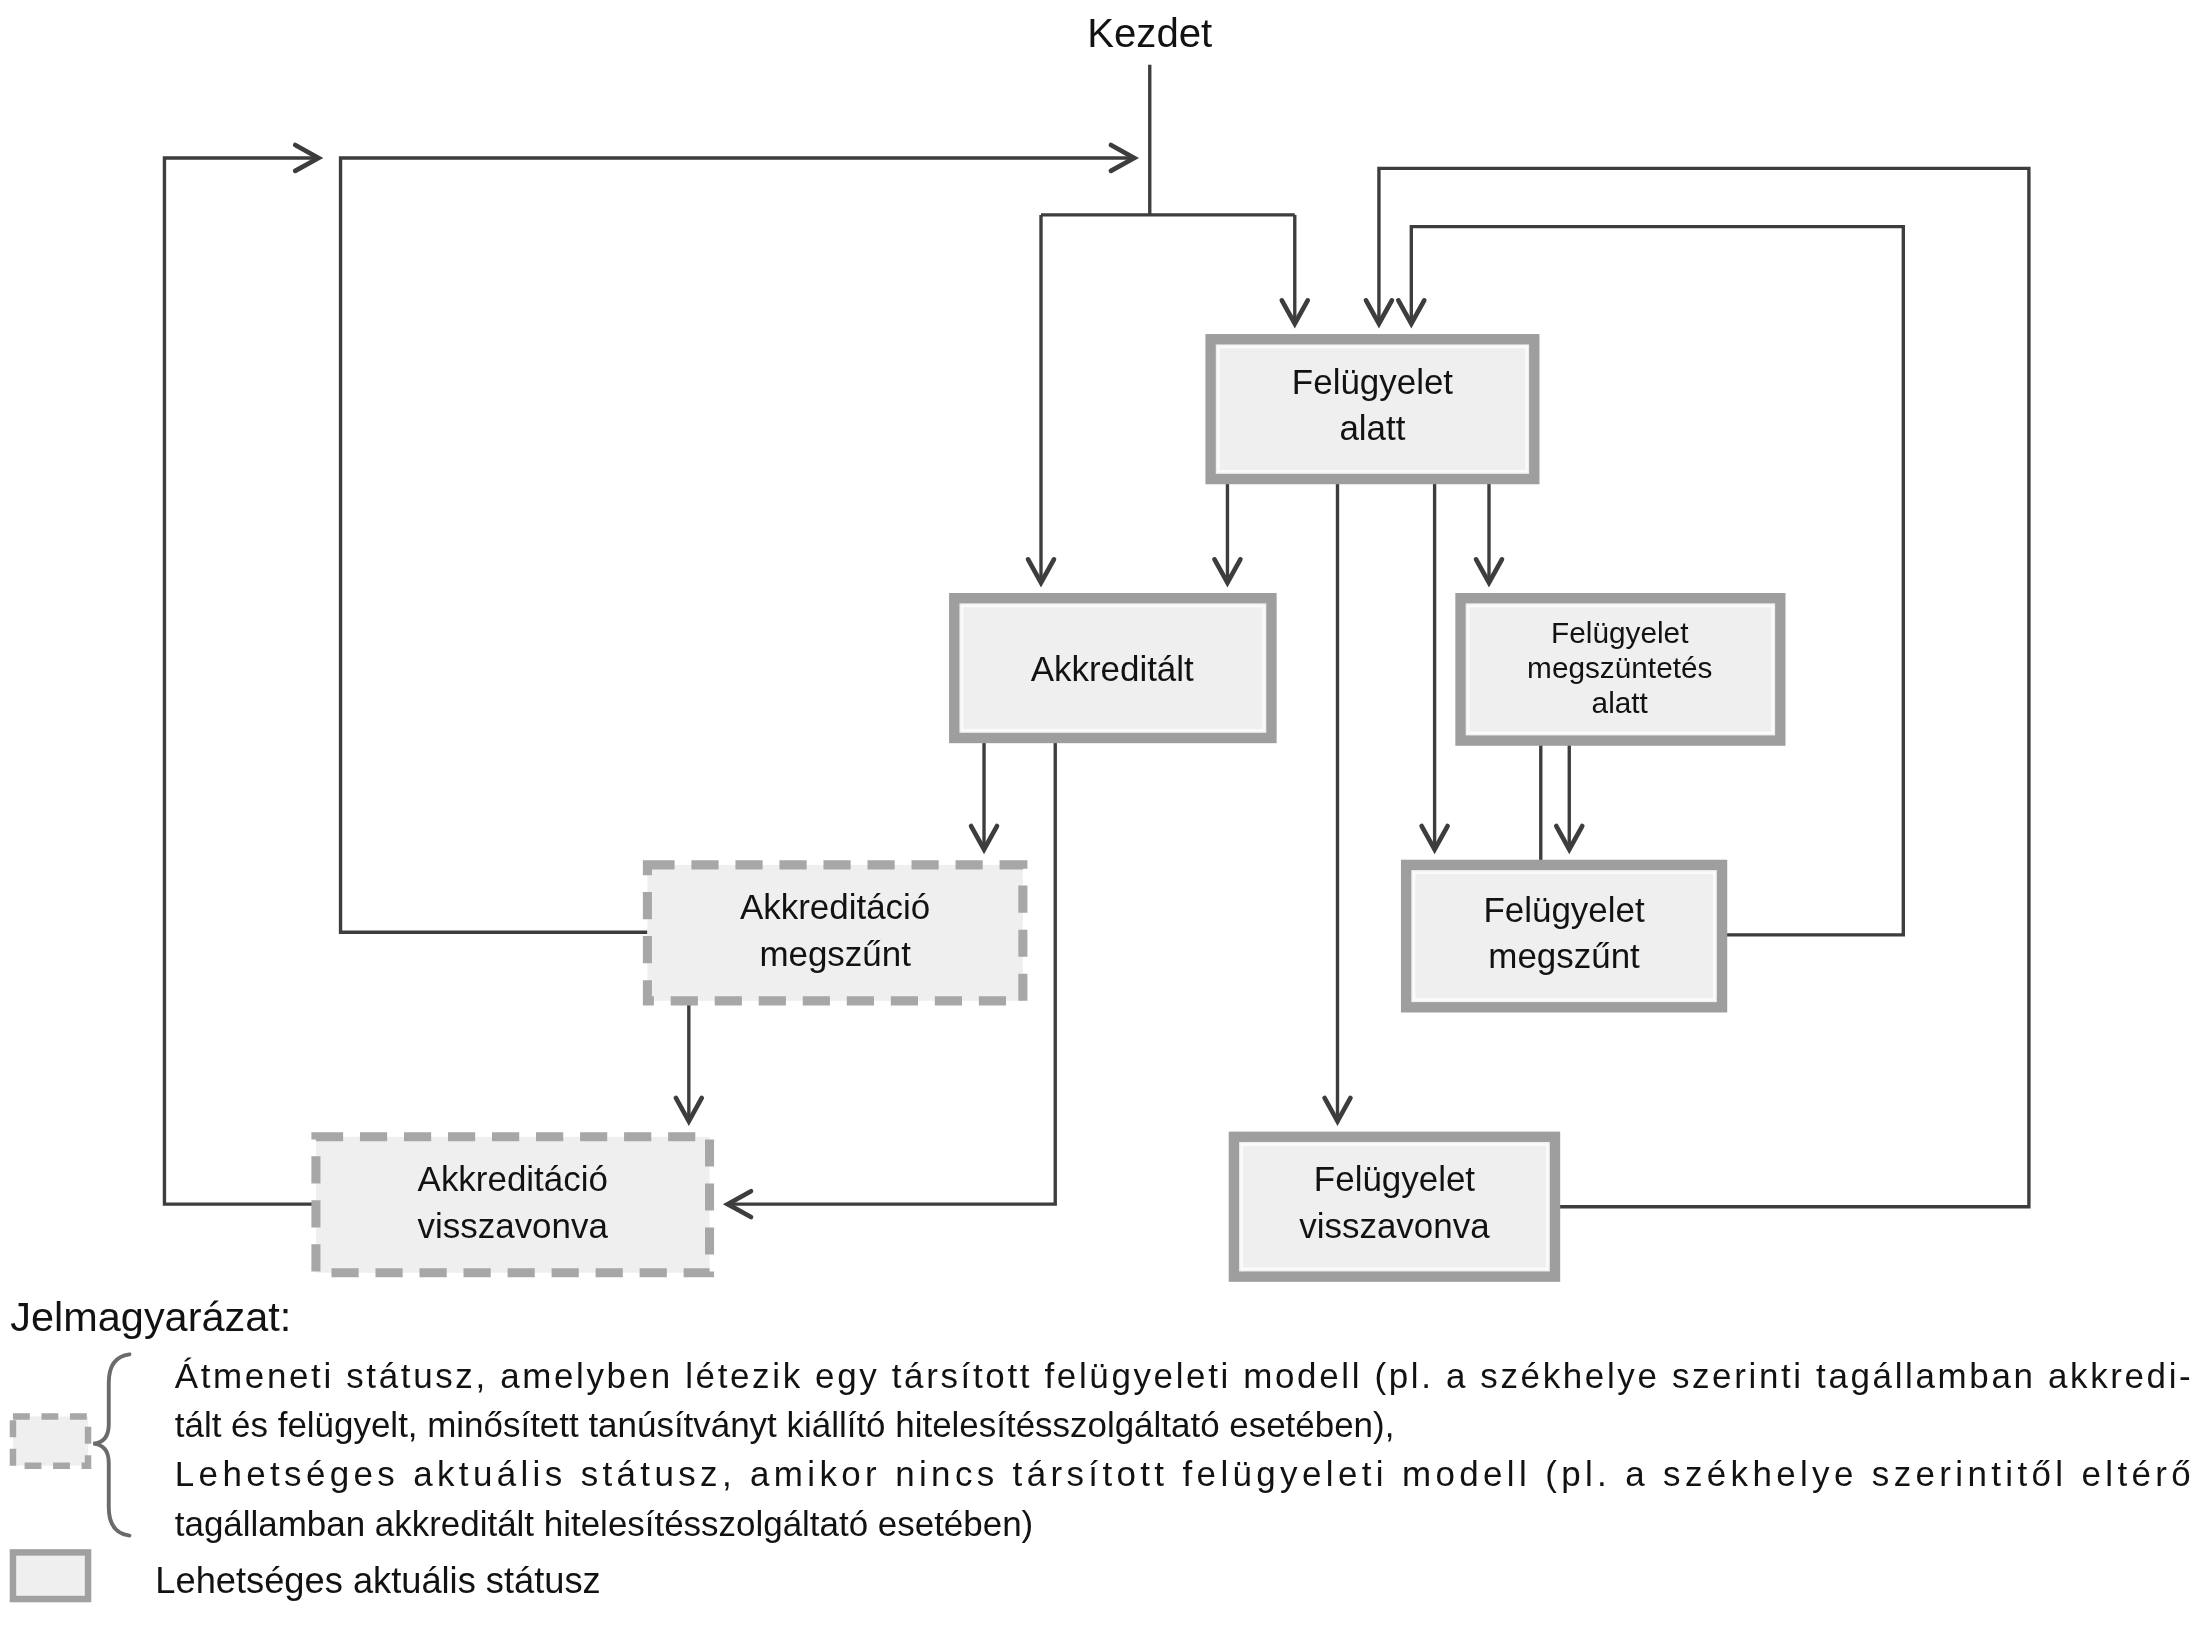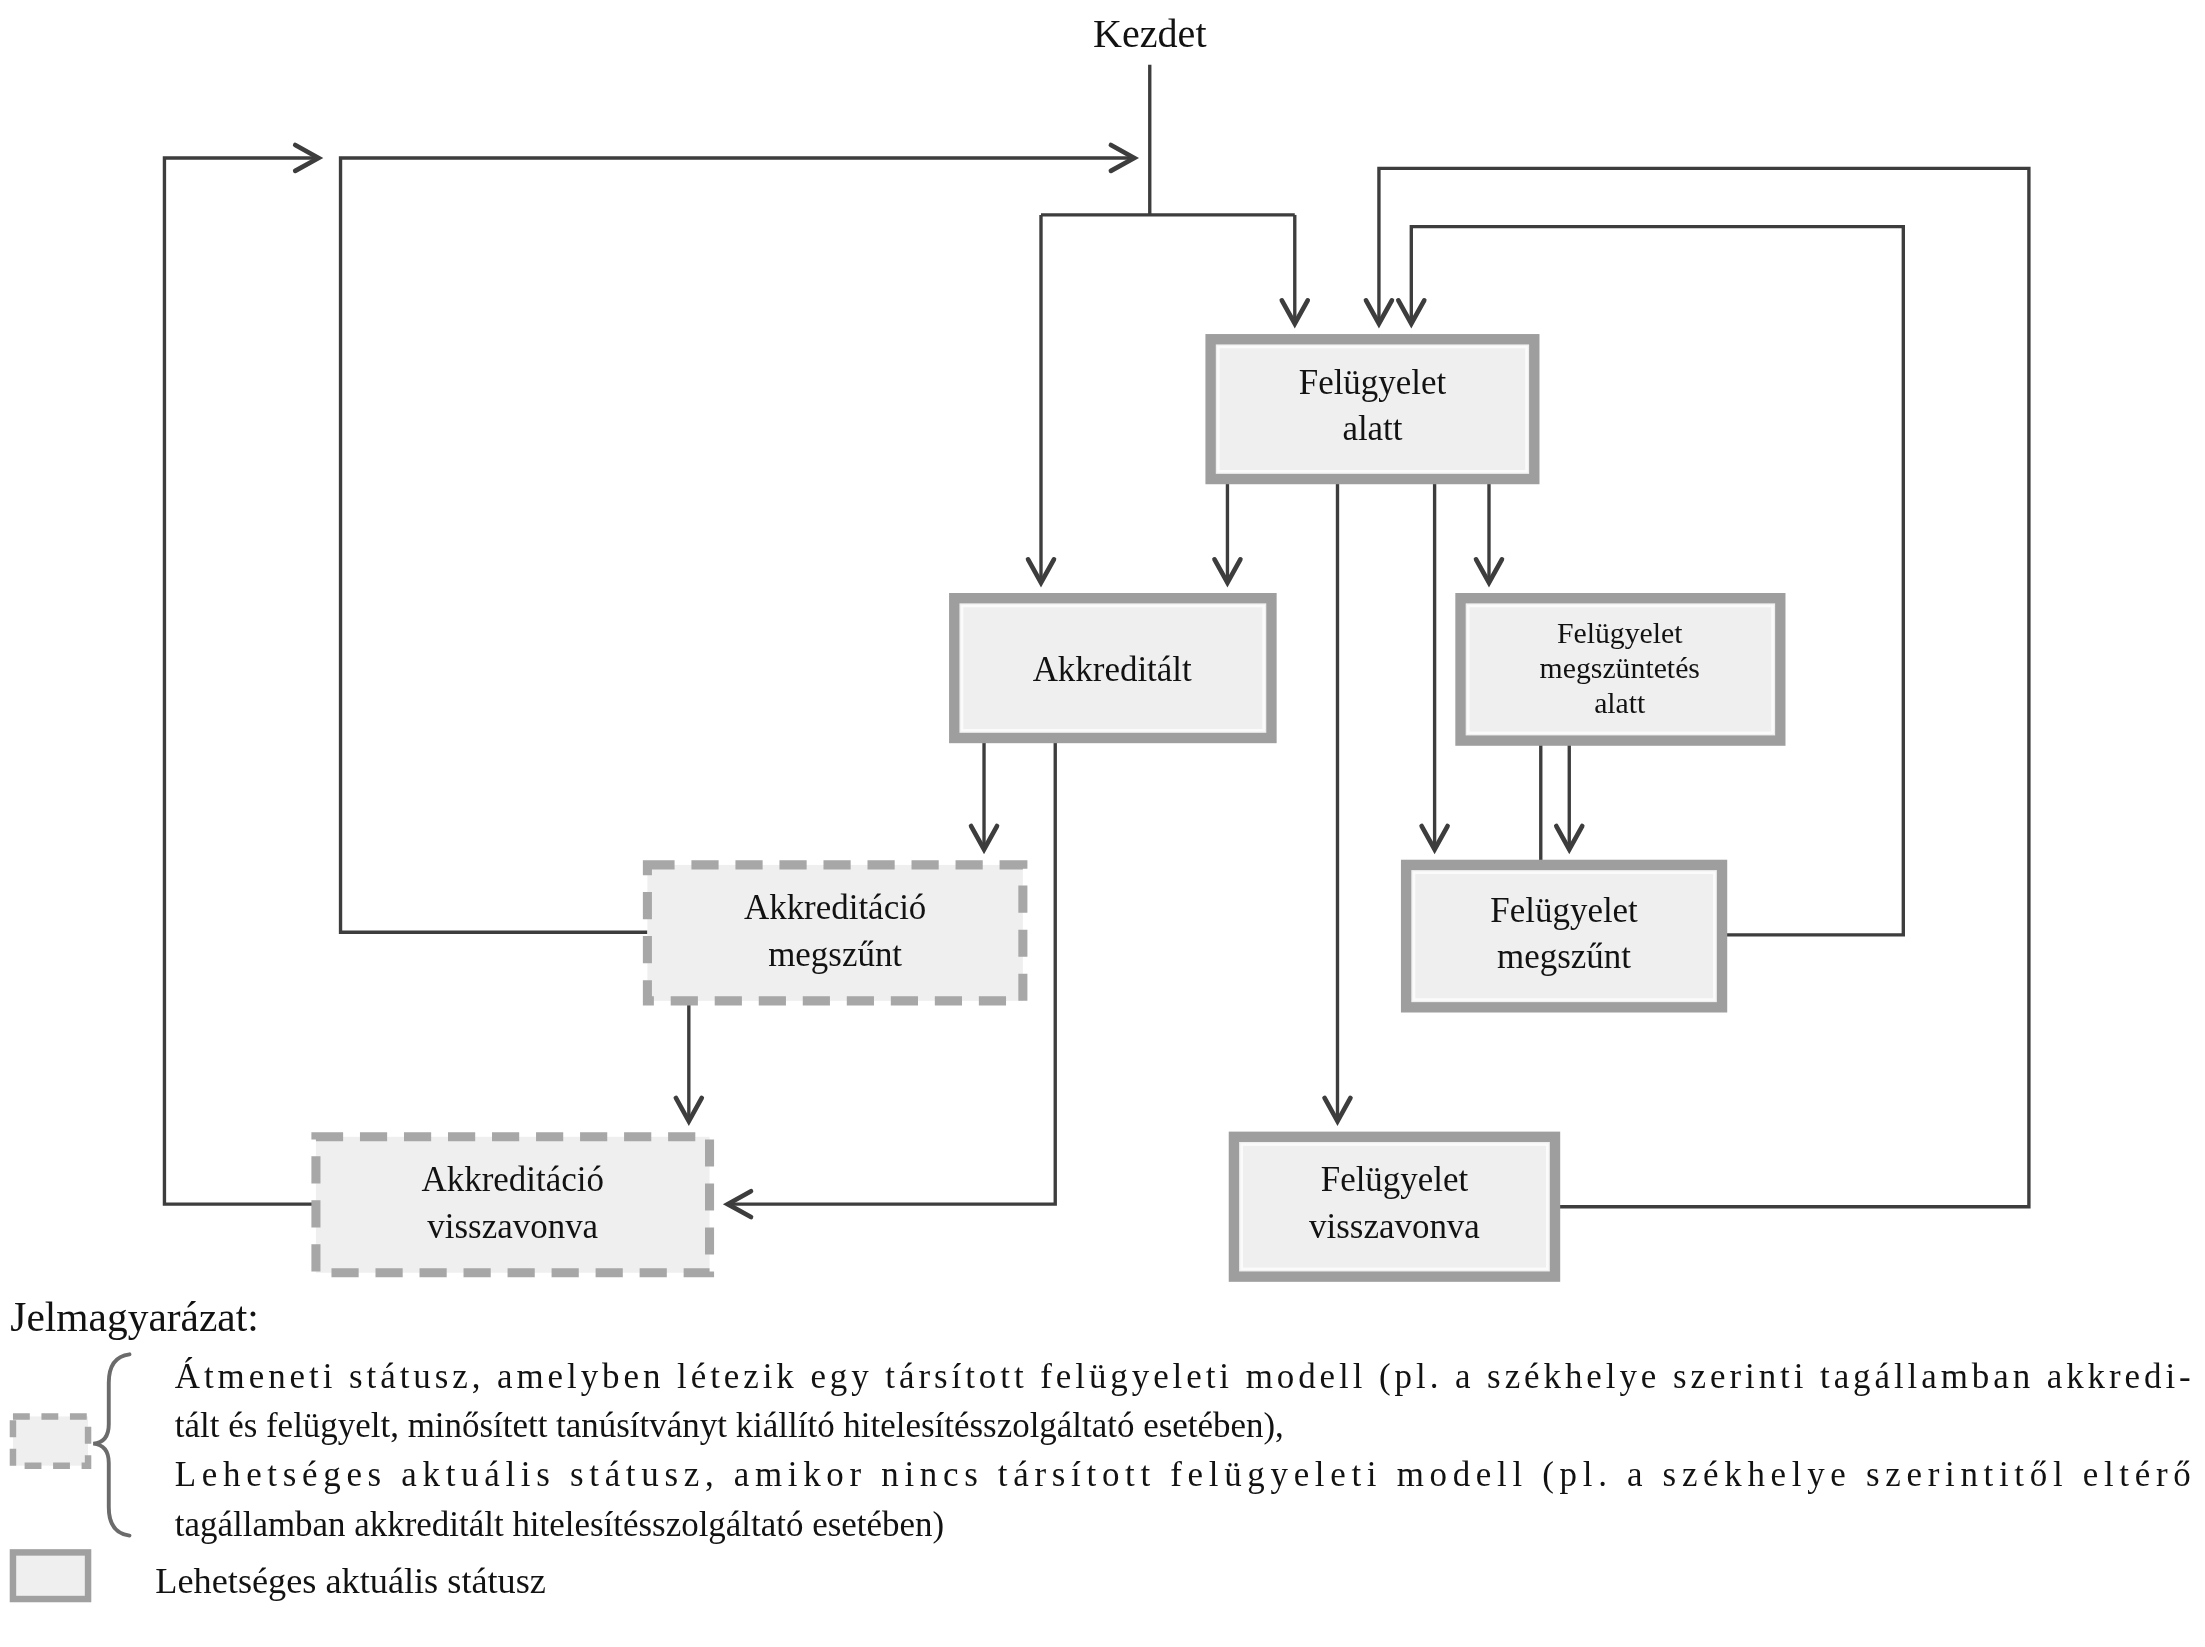--- a/index.html
+++ b/index.html
@@ -1,19 +1,19 @@
 <!DOCTYPE html>
 <html style="font-size:10.4px"><head>
 <meta charset="utf-8">
 <style>
   html, body { margin: 0; padding: 0; background: #ffffff; }
   .figure-wrap {
     width: 100%;
     background: #ffffff;
-    font-family: Liberation Serif, serif;
+    font-family: Liberation Sans, sans-serif;
   }
   svg { display: block; width: 100%; height: auto; }
   .edge {
     fill: none;
     stroke: #3d3d3d;
     stroke-width: 2.6;
   }
   .box-solid {
     fill: #f0efef;
     stroke: #9e9e9e;

